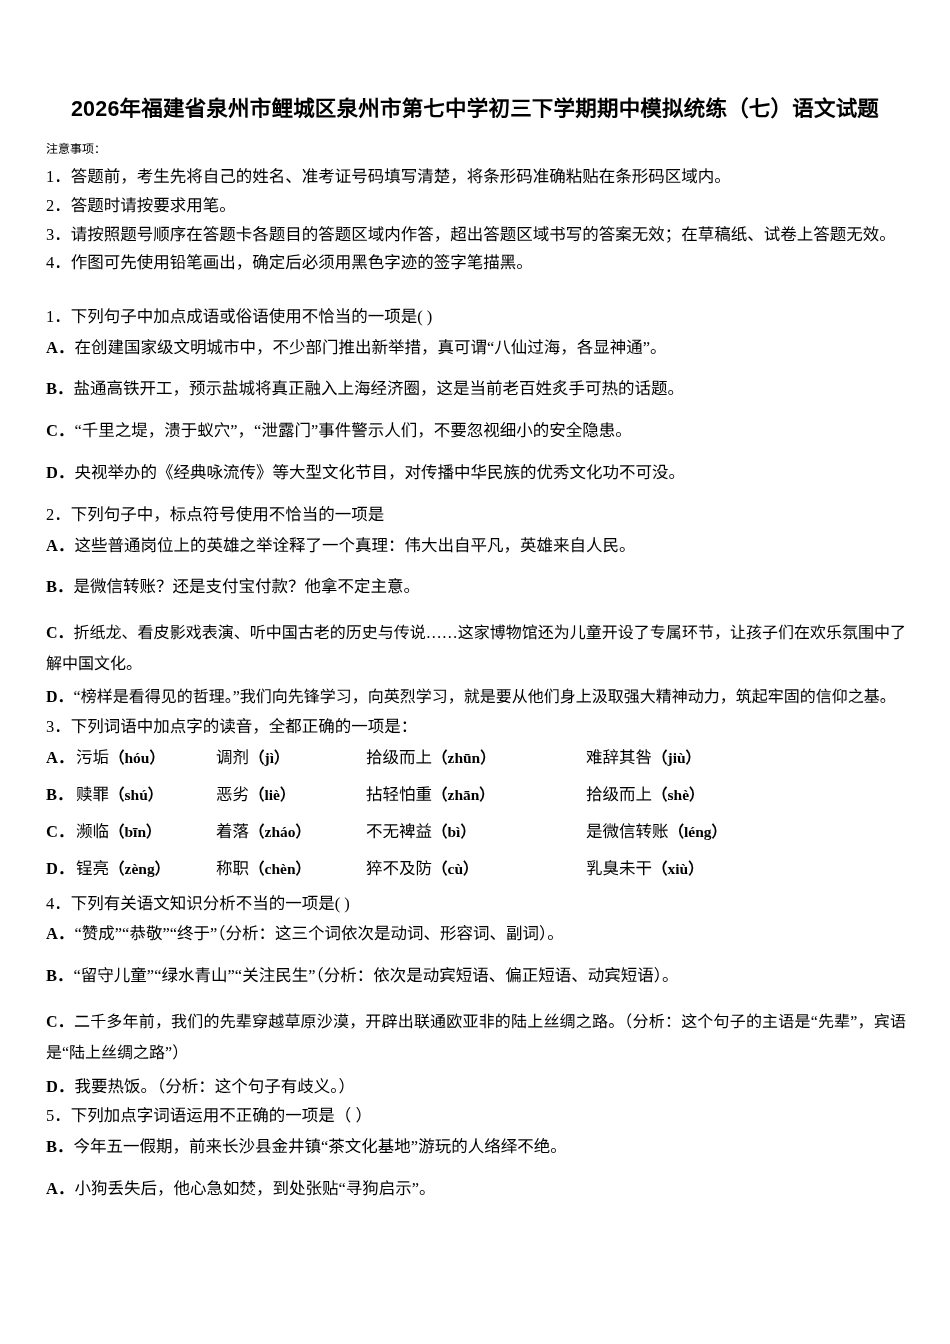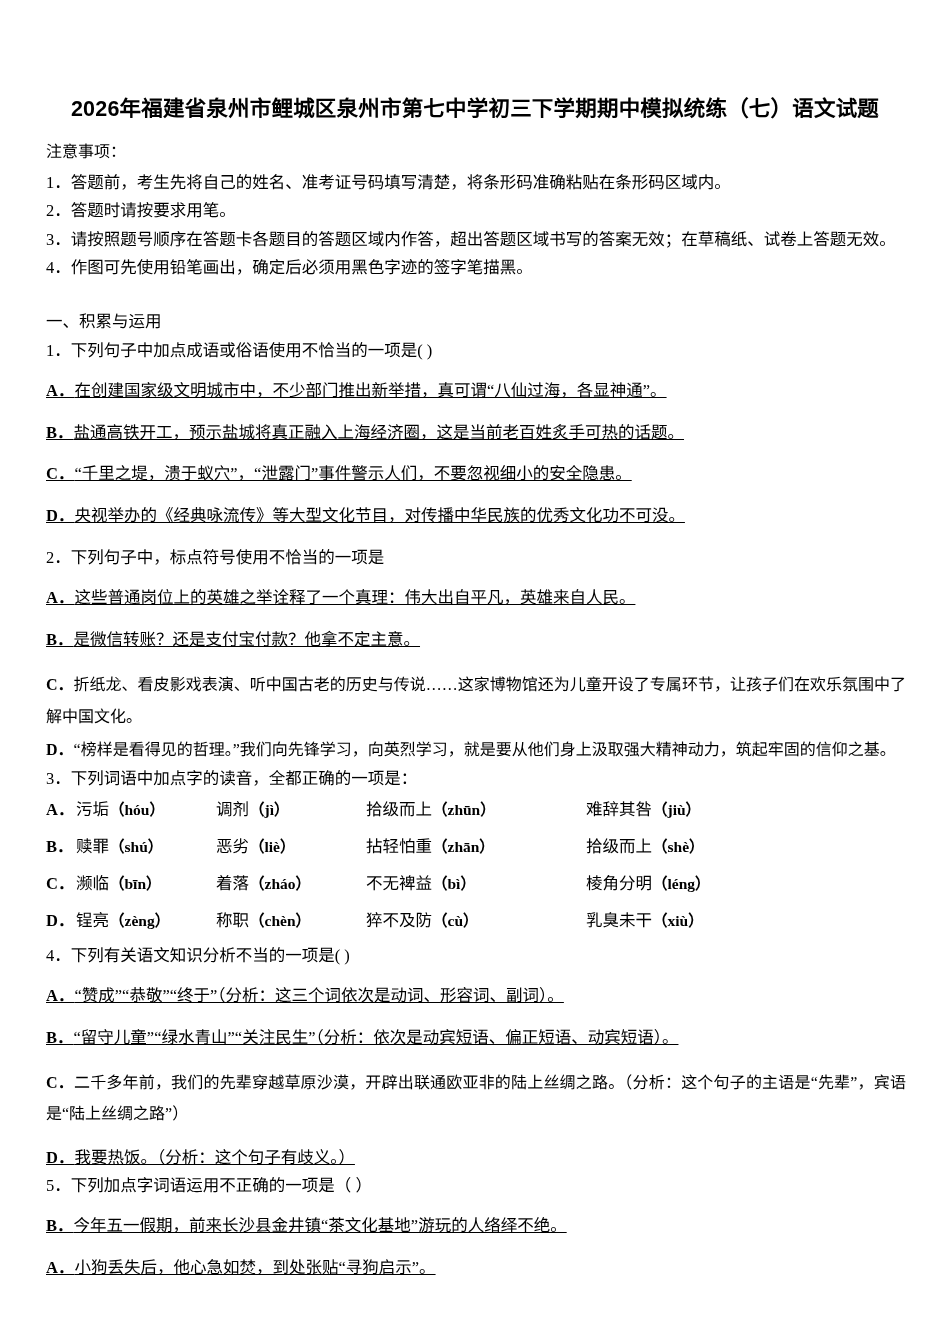--- a/index.html
+++ b/index.html
@@ -26,21 +26,21 @@
     font-family: "Liberation Sans", "DejaVu Sans", sans-serif;
     font-weight: bold;
     font-size: 21.5px;
     line-height: 1.25;
     letter-spacing: 0.2px;
     text-align: center;
     white-space: nowrap;
     margin: 0 0 19px 0;
   }
   .notice-head {
-    font-size: 16px;
+    font-size: 12px;
     line-height: 1.3;
     margin: 0 0 7px 2px;
   }
   .notice-item {
     font-size: 16.5px;
     line-height: 1.55;
     margin: 0 0 3px 2px;
     white-space: nowrap;
   }
   .section-gap {
@@ -52,22 +52,21 @@
     margin: 0 0 6px 2px;
   }
   .q-stem {
     font-size: 16.5px;
     line-height: 1.45;
     margin: 0 0 5px 2px;
   }
   .opt {
     font-size: 16.5px;
     line-height: 1.5;
-    margin: 16px 0 4px 2px;
-    text-decoration: underline;
+    margin: 7px 0 4px 2px;
   }
   
   .opt-sp {
     margin-bottom: 17px;
   }
   .opt-wrap {
     font-size: 16px;
     line-height: 1.95;
     margin: 0 0 2px 2px;
     text-align: justify;
@@ -110,21 +109,20 @@
   <h1 class="doc-title">2026年福建省泉州市鲤城区泉州市第七中学初三下学期期中模拟统练（七）语文试题</h1>
 
   <p class="notice-head">注意事项：</p>
   <p class="notice-item">1．答题前，考生先将自己的姓名、准考证号码填写清楚，将条形码准确粘贴在条形码区域内。</p>
   <p class="notice-item">2．答题时请按要求用笔。</p>
   <p class="notice-item">3．请按照题号顺序在答题卡各题目的答题区域内作答，超出答题区域书写的答案无效；在草稿纸、试卷上答题无效。</p>
   <p class="notice-item">4．作图可先使用铅笔画出，确定后必须用黑色字迹的签字笔描黑。</p>
 
   <div class="section-gap"></div>
 
-  <p class="section-title">一、积累与运用</p>
 
   <p class="q-stem"><span class="num">1．</span><span>下列句子中加点成语或俗语使用不恰当的一项是(      )</span></p>
   <p class="opt opt-sp"><span class="opt-letter">A．</span><span>在创建国家级文明城市中，不少部门推出新举措，真可谓“八仙过海，各显神通”。</span></p>
   <p class="opt opt-sp"><span class="opt-letter">B．</span><span>盐通高铁开工，预示盐城将真正融入上海经济圈，这是当前老百姓炙手可热的话题。</span></p>
   <p class="opt opt-sp"><span class="opt-letter">C．</span><span>“千里之堤，溃于蚁穴”，“泄露门”事件警示人们，不要忽视细小的安全隐患。</span></p>
   <p class="opt opt-sp"><span class="opt-letter">D．</span><span>央视举办的《经典咏流传》等大型文化节目，对传播中华民族的优秀文化功不可没。</span></p>
 
   <p class="q-stem"><span class="num">2．</span><span>下列句子中，标点符号使用不恰当的一项是</span></p>
   <p class="opt opt-sp"><span class="opt-letter">A．</span><span>这些普通岗位上的英雄之举诠释了一个真理：伟大出自平凡，英雄来自人民。</span></p>
   <p class="opt opt-sp"><span class="opt-letter">B．</span><span>是微信转账？还是支付宝付款？他拿不定主意。</span></p>
@@ -146,21 +144,21 @@
         <td class="pin-c1"><span>赎罪</span><span class="py">（shú）</span></td>
         <td class="pin-c2"><span>恶劣</span><span class="py">（liè）</span></td>
         <td class="pin-c3"><span>拈轻怕重</span><span class="py">（zhān）</span></td>
         <td class="pin-c4"><span>拾级而上</span><span class="py">（shè）</span></td>
       </tr>
       <tr>
         <td class="pin-c0 opt-letter">C．</td>
         <td class="pin-c1"><span>濒临</span><span class="py">（bīn）</span></td>
         <td class="pin-c2"><span>着落</span><span class="py">（zháo）</span></td>
         <td class="pin-c3"><span>不无裨益</span><span class="py">（bì）</span></td>
-        <td class="pin-c4"><span>棱角分明</span><span class="py">（léng）</span></td>
+        <td class="pin-c4"><span>是微信转账</span><span class="py">（léng）</span></td>
       </tr>
       <tr>
         <td class="pin-c0 opt-letter">D．</td>
         <td class="pin-c1"><span>锃亮</span><span class="py">（zèng）</span></td>
         <td class="pin-c2"><span>称职</span><span class="py">（chèn）</span></td>
         <td class="pin-c3"><span>猝不及防</span><span class="py">（cù）</span></td>
         <td class="pin-c4"><span>乳臭未干</span><span class="py">（xiù）</span></td>
       </tr>
     </tbody>
   </table>

